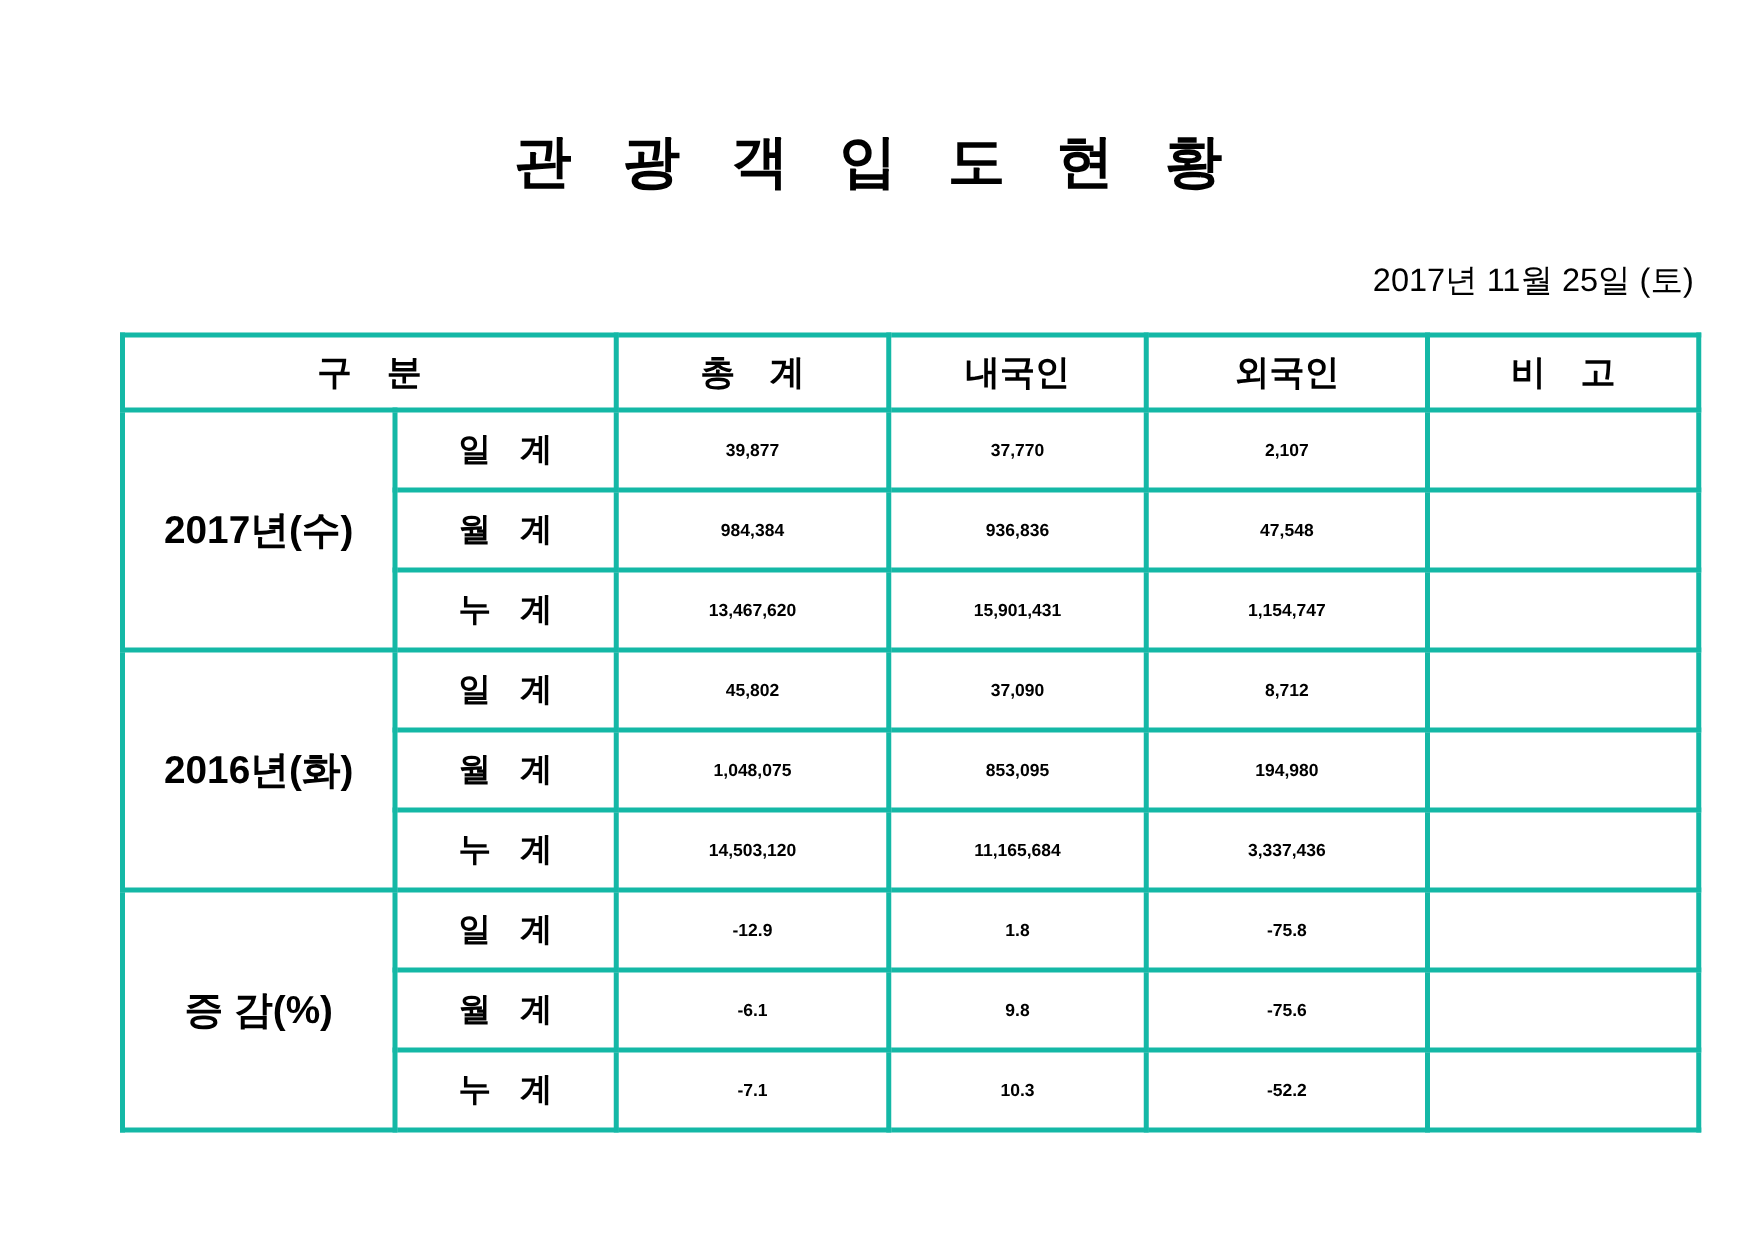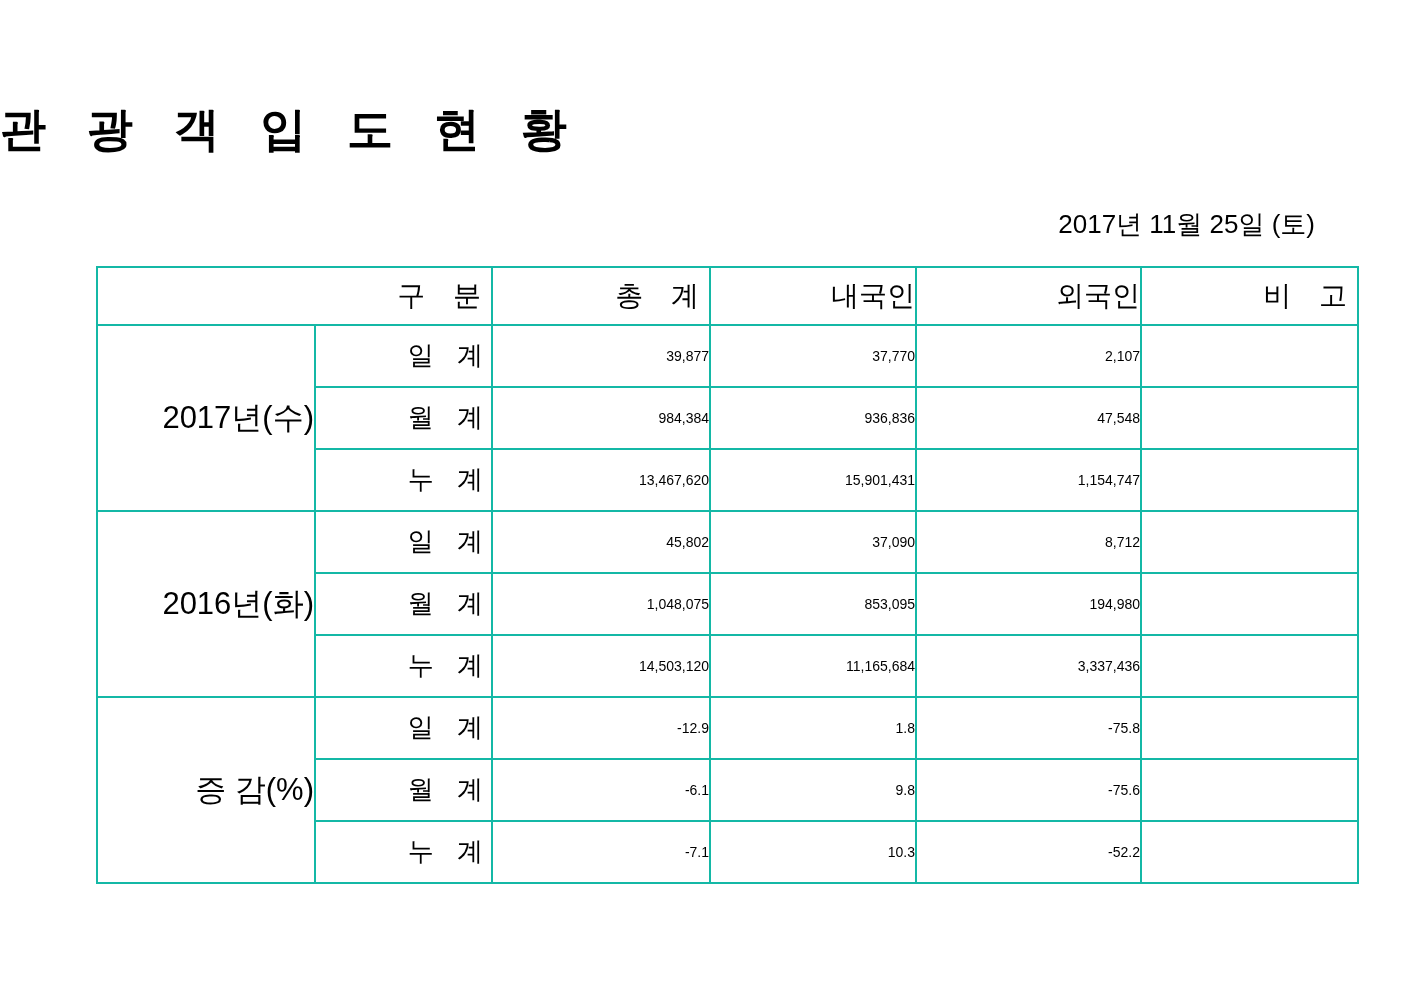--- a/index.html
+++ b/index.html
@@ -14,51 +14,51 @@
     color: #000000;
     overflow: hidden;
   }
   .page {
     position: relative;
     width: 1403px;
     height: 992px;
     box-sizing: border-box;
   }
   .doc-title {
-    text-align: left;
+    text-align: center;
     font-size: 46px;
     font-weight: bold;
     letter-spacing: 14px;
     margin-top: 104px;
     line-height: 1.1;
     white-space: pre;
   }
   .doc-date {
     text-align: right;
     font-size: 26px;
     margin-top: 52px;
-    padding-right: 88px;
+    padding-right: 48px;
     white-space: pre;
   }
   .table-wrap {
     margin-top: 24px;
     padding-left: 96px;
     padding-right: 46px;
   }
   table.stats {
     border-collapse: collapse;
     table-layout: fixed;
     width: 1261px;
   }
   table.stats td, table.stats th {
-    border: 2px solid #14b8a6;
+    border: 4px solid #14b8a6;
     padding: 0;
-    text-align: right;
+    text-align: center;
     vertical-align: middle;
-    font-weight: normal;
+    font-weight: bold;
   }
   col.c-div   { width: 218px; }
   col.c-sub   { width: 177px; }
   col.c-tot   { width: 218px; }
   col.c-dom   { width: 206px; }
   col.c-for   { width: 225px; }
   col.c-note  { width: 217px; }
 
   tr.head-row td {
     height: 56px;

